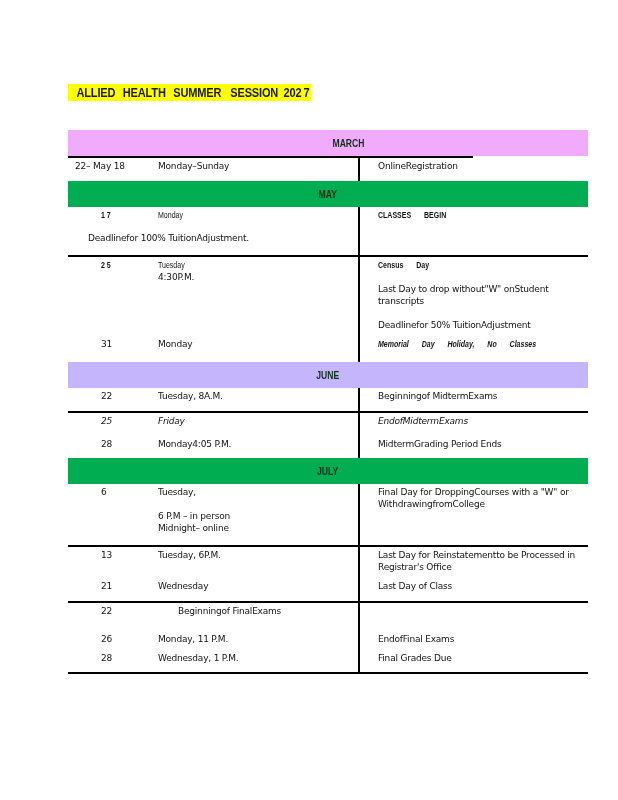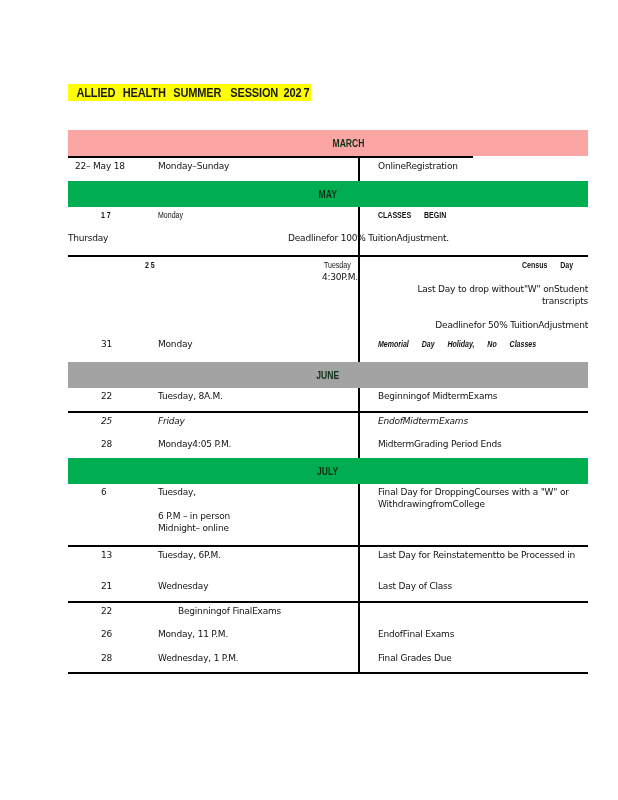--- a/index.html
+++ b/index.html
@@ -55,21 +55,21 @@
 <div class="page">
   <div class="title-bar" style="background: rgb(255, 255, 0);">
       <span>ALLIED</span>
       <span>HEALTH</span>
       <span>SUMMER</span>
       <span>SESSION</span>
       <span>202</span>
       <span>7</span>
     </div>
   <div class="cal">
-      <div class="band" style="background: #fca5a5; padding-left: 40px;">
+      <div class="band" style="background: #f0abfc; padding-left: 40px;">
         <span style="color: rgb(16, 48, 24);">MARCH</span>
       </div>
       <div class="rows">
         <div class="shortline"></div>
         <div class="row" style="min-height: 23px;">
           <div class="c1">
             <div class="line"><span class="tx">22– May 18</span></div>
           </div>
           <div class="c2">
             <div class="line"><span class="tx">Monday–Sunday</span></div>
@@ -88,28 +88,25 @@
             <div class="line"><span class="tx n b">1 7</span></div>
           </div>
           <div class="c2">
             <div class="line"><span class="tx n">Monday</span></div>
           </div>
           <div class="c3">
             <div class="line"><span class="tx n b s">CLASSES BEGIN</span></div>
           </div>
         </div>
         <div class="row" style="min-height: 25px;">
-          <div class="c2">
-            <div class="line"><span class="tx">Thursday</span></div>
-          </div>
           <div class="c3">
             <div class="line"><span class="tx">Deadlinefor 100% TuitionAdjustment.</span></div>
           </div>
         </div>
-        <div class="row top-full" style="min-height: 81px; text-align: right;">
+        <div class="row top-full" style="min-height: 81px;">
           <div class="c1 ind">
             <div class="line"><span class="tx n b">2 5</span></div>
           </div>
           <div class="c2">
             <div class="line"><span class="tx n">Tuesday</span></div>
             <div class="line"><span class="tx">4:30P.M.</span></div>
           </div>
           <div class="c3">
             <div class="line"><span class="tx n b s">Census Day</span></div>
             <div class="line"><span class="tx">&nbsp;</span></div>
@@ -124,21 +121,21 @@
             <div class="line"><span class="tx">31</span></div>
           </div>
           <div class="c2">
             <div class="line"><span class="tx">Monday</span></div>
           </div>
           <div class="c3">
             <div class="line"><span class="tx n b i s">Memorial Day Holiday, No Classes</span></div>
           </div>
         </div>
       </div>
-      <div class="band" style="background: #a3a3a3;">
+      <div class="band" style="background: #c4b5fd;">
         <span style="color: rgb(16, 48, 24);">JUNE</span>
       </div>
       <div class="rows">
         <div class="row" style="min-height: 23px;">
           <div class="c1 ind">
             <div class="line"><span class="tx">22</span></div>
           </div>
           <div class="c2">
             <div class="line"><span class="tx">Tuesday, 8A.M.</span></div>
           </div>
@@ -190,20 +187,21 @@
         </div>
         <div class="row top-full" style="min-height: 33px;">
           <div class="c1 ind">
             <div class="line"><span class="tx">13</span></div>
           </div>
           <div class="c2">
             <div class="line"><span class="tx">Tuesday, 6P.M.</span></div>
           </div>
           <div class="c3">
             <div class="line"><span class="tx">Last Day for Reinstatementto be Processed in</span></div>
+            <div class="line"><span class="tx">Registrar's Office</span></div>
           </div>
         </div>
         <div class="row" style="min-height: 23px;">
           <div class="c1 ind">
             <div class="line"><span class="tx">21</span></div>
           </div>
           <div class="c2">
             <div class="line"><span class="tx">Wednesday</span></div>
           </div>
           <div class="c3">
@@ -211,21 +209,21 @@
           </div>
         </div>
         <div class="row top-full" style="min-height: 25px;">
           <div class="c1 ind">
             <div class="line"><span class="tx">22</span></div>
           </div>
           <div class="c3">
             <div class="line"><span class="tx">Beginningof FinalExams</span></div>
           </div>
         </div>
-        <div class="row" style="min-height: 24px;">
+        <div class="row" style="min-height: 24px; align-items: center;">
           <div class="c1 ind">
             <div class="line"><span class="tx">26</span></div>
           </div>
           <div class="c2">
             <div class="line"><span class="tx">Monday, 11 P.M.</span></div>
           </div>
           <div class="c3">
             <div class="line"><span class="tx">EndofFinal Exams</span></div>
           </div>
         </div>

